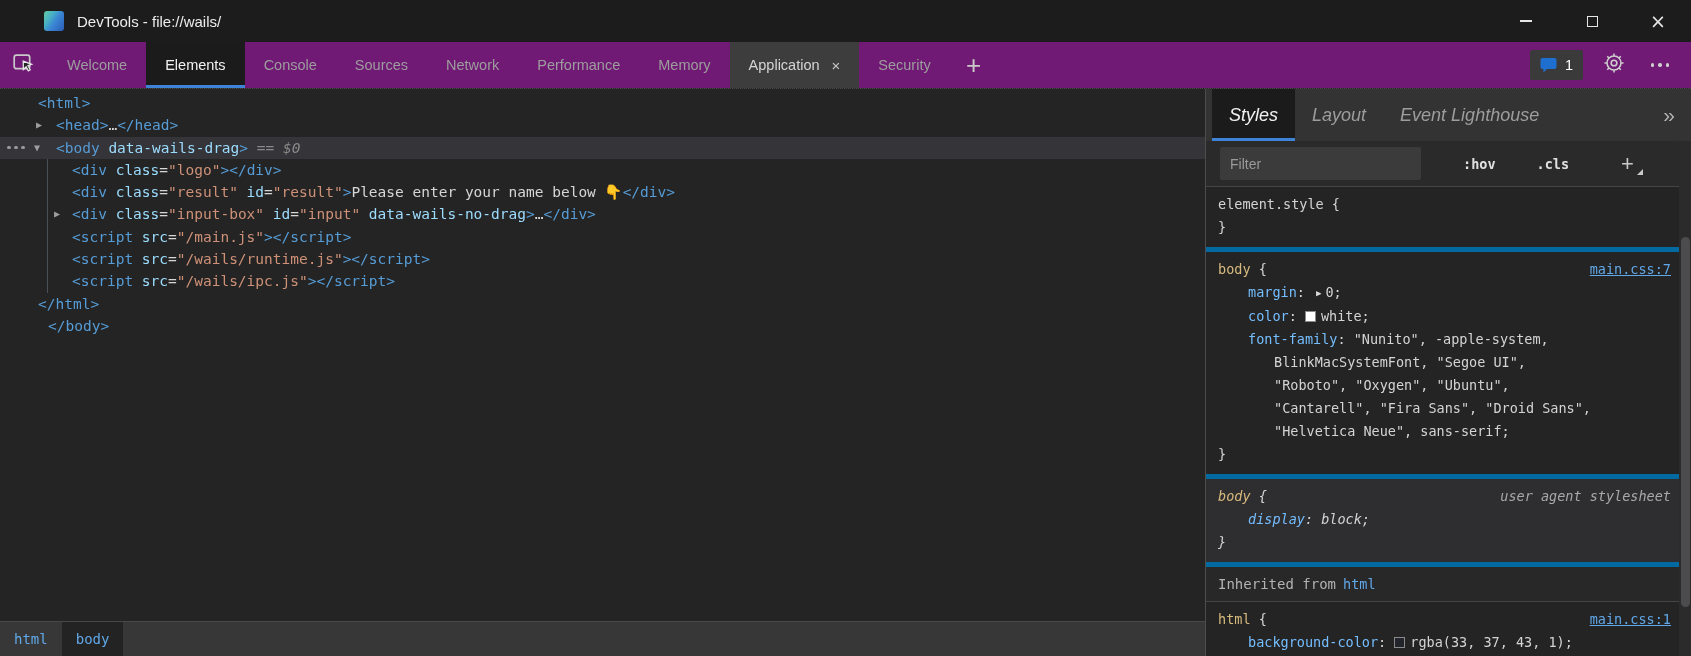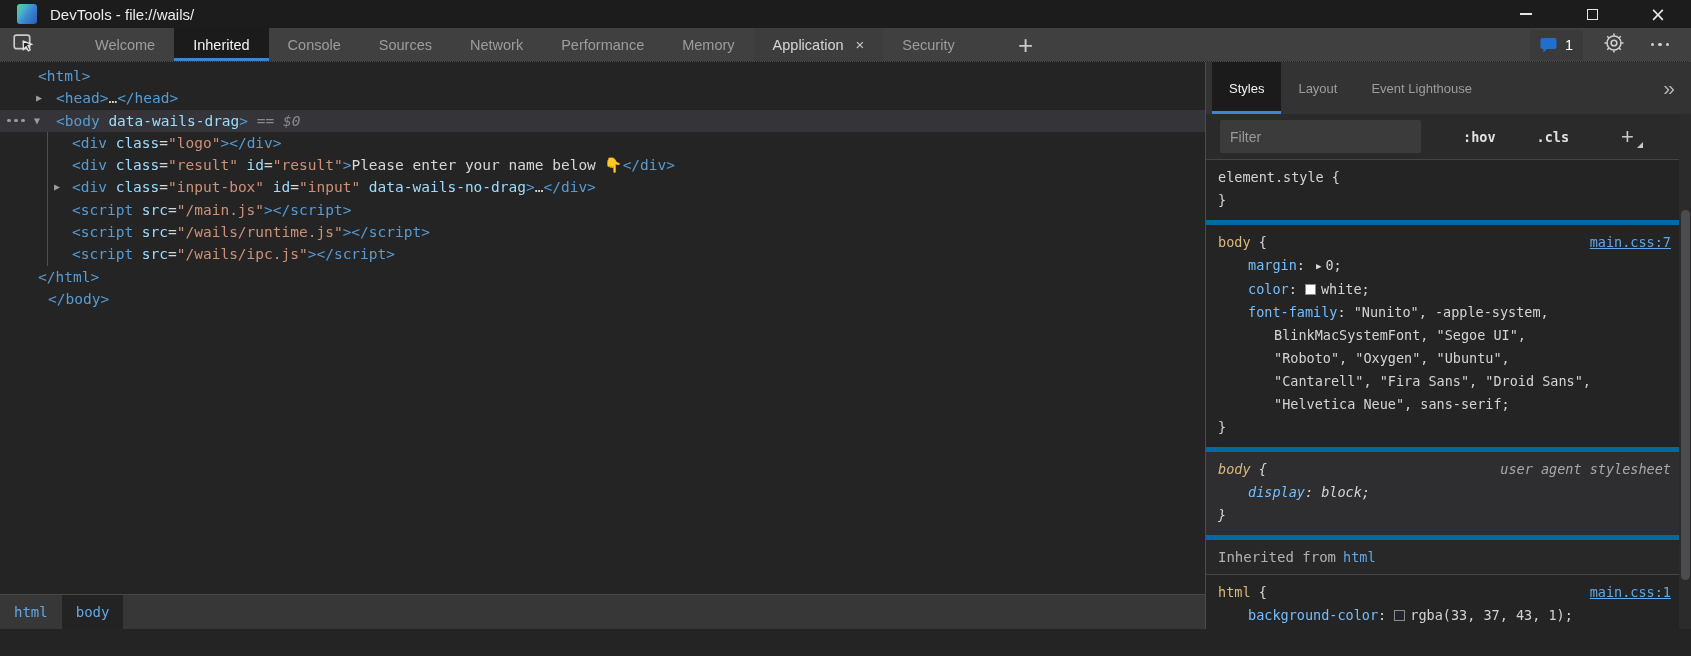--- a/index.html
+++ b/index.html
@@ -1,31 +1,31 @@
 <!DOCTYPE html>
 <html><head>
 <meta charset="utf-8">
 <style>
   html,body{margin:0;padding:0;background:#000;}
   .app{position:relative;width:1691px;height:656px;overflow:hidden;background:#242424;
        font-family:"Liberation Sans",sans-serif;-webkit-font-smoothing:antialiased;}
 
   
-  .titlebar{height:28px;background:#1c1c1c;display:flex;align-items:center;color:#e6e6e6;}
+  .titlebar{height:42px;background:#1c1c1c;display:flex;align-items:center;color:#e6e6e6;padding-left:27px;}
   .app-icon{width:20px;height:20px;margin:0 13px 0 17px;border-radius:3px;
     background:linear-gradient(125deg,#63c9a0 0%,#49b3c4 30%,#3a86d4 55%,#2b5cb5 100%);}
   .window-title{font-size:15px;color:#ececec;}
   .win-controls{margin-left:auto;display:flex;height:100%;}
   .win-btn{width:66px;height:100%;display:flex;align-items:center;justify-content:center;cursor:default;}
   .glyph-min{width:12px;height:1.5px;background:#e6e6e6;}
   .glyph-max{width:11px;height:11px;border:1.4px solid #e6e6e6;box-sizing:border-box;}
   .glyph-close{font-size:19px;line-height:1;color:#e6e6e6;font-family:"DejaVu Sans",sans-serif;}
 
   
-  .toolbar{height:33px;background:#404040;display:flex;align-items:stretch;gap:28px;}
+  .toolbar{height:46px;background:#701a75;display:flex;align-items:stretch;}
   .inspect-btn{width:48px;display:flex;align-items:center;justify-content:center;}
   .tab{display:flex;align-items:center;padding:0 19px;color:#9d9d9d;font-size:14.5px;white-space:nowrap;}
   .tab.active{background:#1b1b1b;color:#f2f2f2;box-shadow:inset 0 -3px 0 #3f83d6;}
   .tab.chip{background:#3d3d3d;color:#d6d6d6;gap:12px;}
   .tab-close{font-size:15px;color:#c9c9c9;line-height:1;}
   .add-tab{width:48px;display:flex;align-items:center;justify-content:center;color:#c9c9c9;
            font-size:26px;font-weight:200;line-height:1;}
   .toolbar-right{margin-left:auto;display:flex;align-items:center;gap:16px;padding-right:16px;}
   .feedback-btn{background:#3a3a3a;border-radius:2px;height:30px;padding:0 10px;display:flex;
                 align-items:center;gap:8px;color:#ffffff;font-size:14.5px;}
@@ -56,21 +56,21 @@
   .gutter-dots i{width:3.5px;height:3.5px;border-radius:50%;background:#9a9a9a;}
 
   
   .breadcrumb-bar{height:34px;background:#373737;border-top:1px solid #484848;display:flex;
         align-items:stretch;font-family:"DejaVu Sans Mono","Liberation Mono",monospace;font-size:14px;}
   .crumb{display:flex;align-items:center;padding:0 14px;color:#61a8e8;}
   .crumb.active{background:#232323;}
 
   
   .styles-tabs{height:52px;background:#333333;display:flex;align-items:stretch;padding-left:6px;flex:none;}
-  .stab{padding:0 17px;display:flex;align-items:center;color:#9d9d9d;font-size:13px;white-space:nowrap;}
+  .stab{padding:0 17px;display:flex;align-items:center;color:#9d9d9d;font-size:18px;white-space:nowrap;font-style:italic;}
   .stab.active{background:#1b1b1b;color:#f2f2f2;box-shadow:inset 0 -3px 0 #3f83d6;}
   .stab-overflow{margin-left:auto;margin-right:16px;align-self:center;color:#b5b5b5;font-size:21px;}
 
   .filter-row{height:46px;background:#2a2a2a;display:flex;align-items:center;padding:0 14px;
               border-bottom:1px solid #454545;flex:none;box-sizing:border-box;gap:24px;}
   .filter-input{width:226px;height:33px;background:#3b3b3b;border:none;border-radius:2px;outline:none;
                 color:#d6d6d6;padding:0 10px;font-size:14px;font-family:"Liberation Sans",sans-serif;box-sizing:border-box;}
   .filter-input::placeholder{color:#9a9a9a;}
   .tog{font-family:"DejaVu Sans Mono","Liberation Mono",monospace;font-weight:bold;font-size:13.5px;color:#e0e0e0;}
   .tog-hov{margin-left:18px;}
@@ -133,21 +133,21 @@
           <rect x="2.2" y="3.2" width="15.5" height="13.5" rx="2.2" fill="none" stroke="#c9c9c9" stroke-width="1.7"></rect>
           <path d="M11.2 9.2 L19.6 12.3 L16 13.7 L18.2 17.8 L16.3 18.9 L14.1 14.8 L11.4 17.4 Z" fill="#242424" stroke="#e6e6e6" stroke-width="1.3"></path>
         </svg>
       </span>
     </div>
     <div style="display:flex;align-items:stretch;">
         <div class="tab">
           <span>Welcome</span>
         </div>
         <div class="tab active">
-          <span>Inherited</span>
+          <span>Elements</span>
         </div>
         <div class="tab">
           <span>Console</span>
         </div>
         <div class="tab">
           <span>Sources</span>
         </div>
         <div class="tab">
           <span>Network</span>
         </div>

